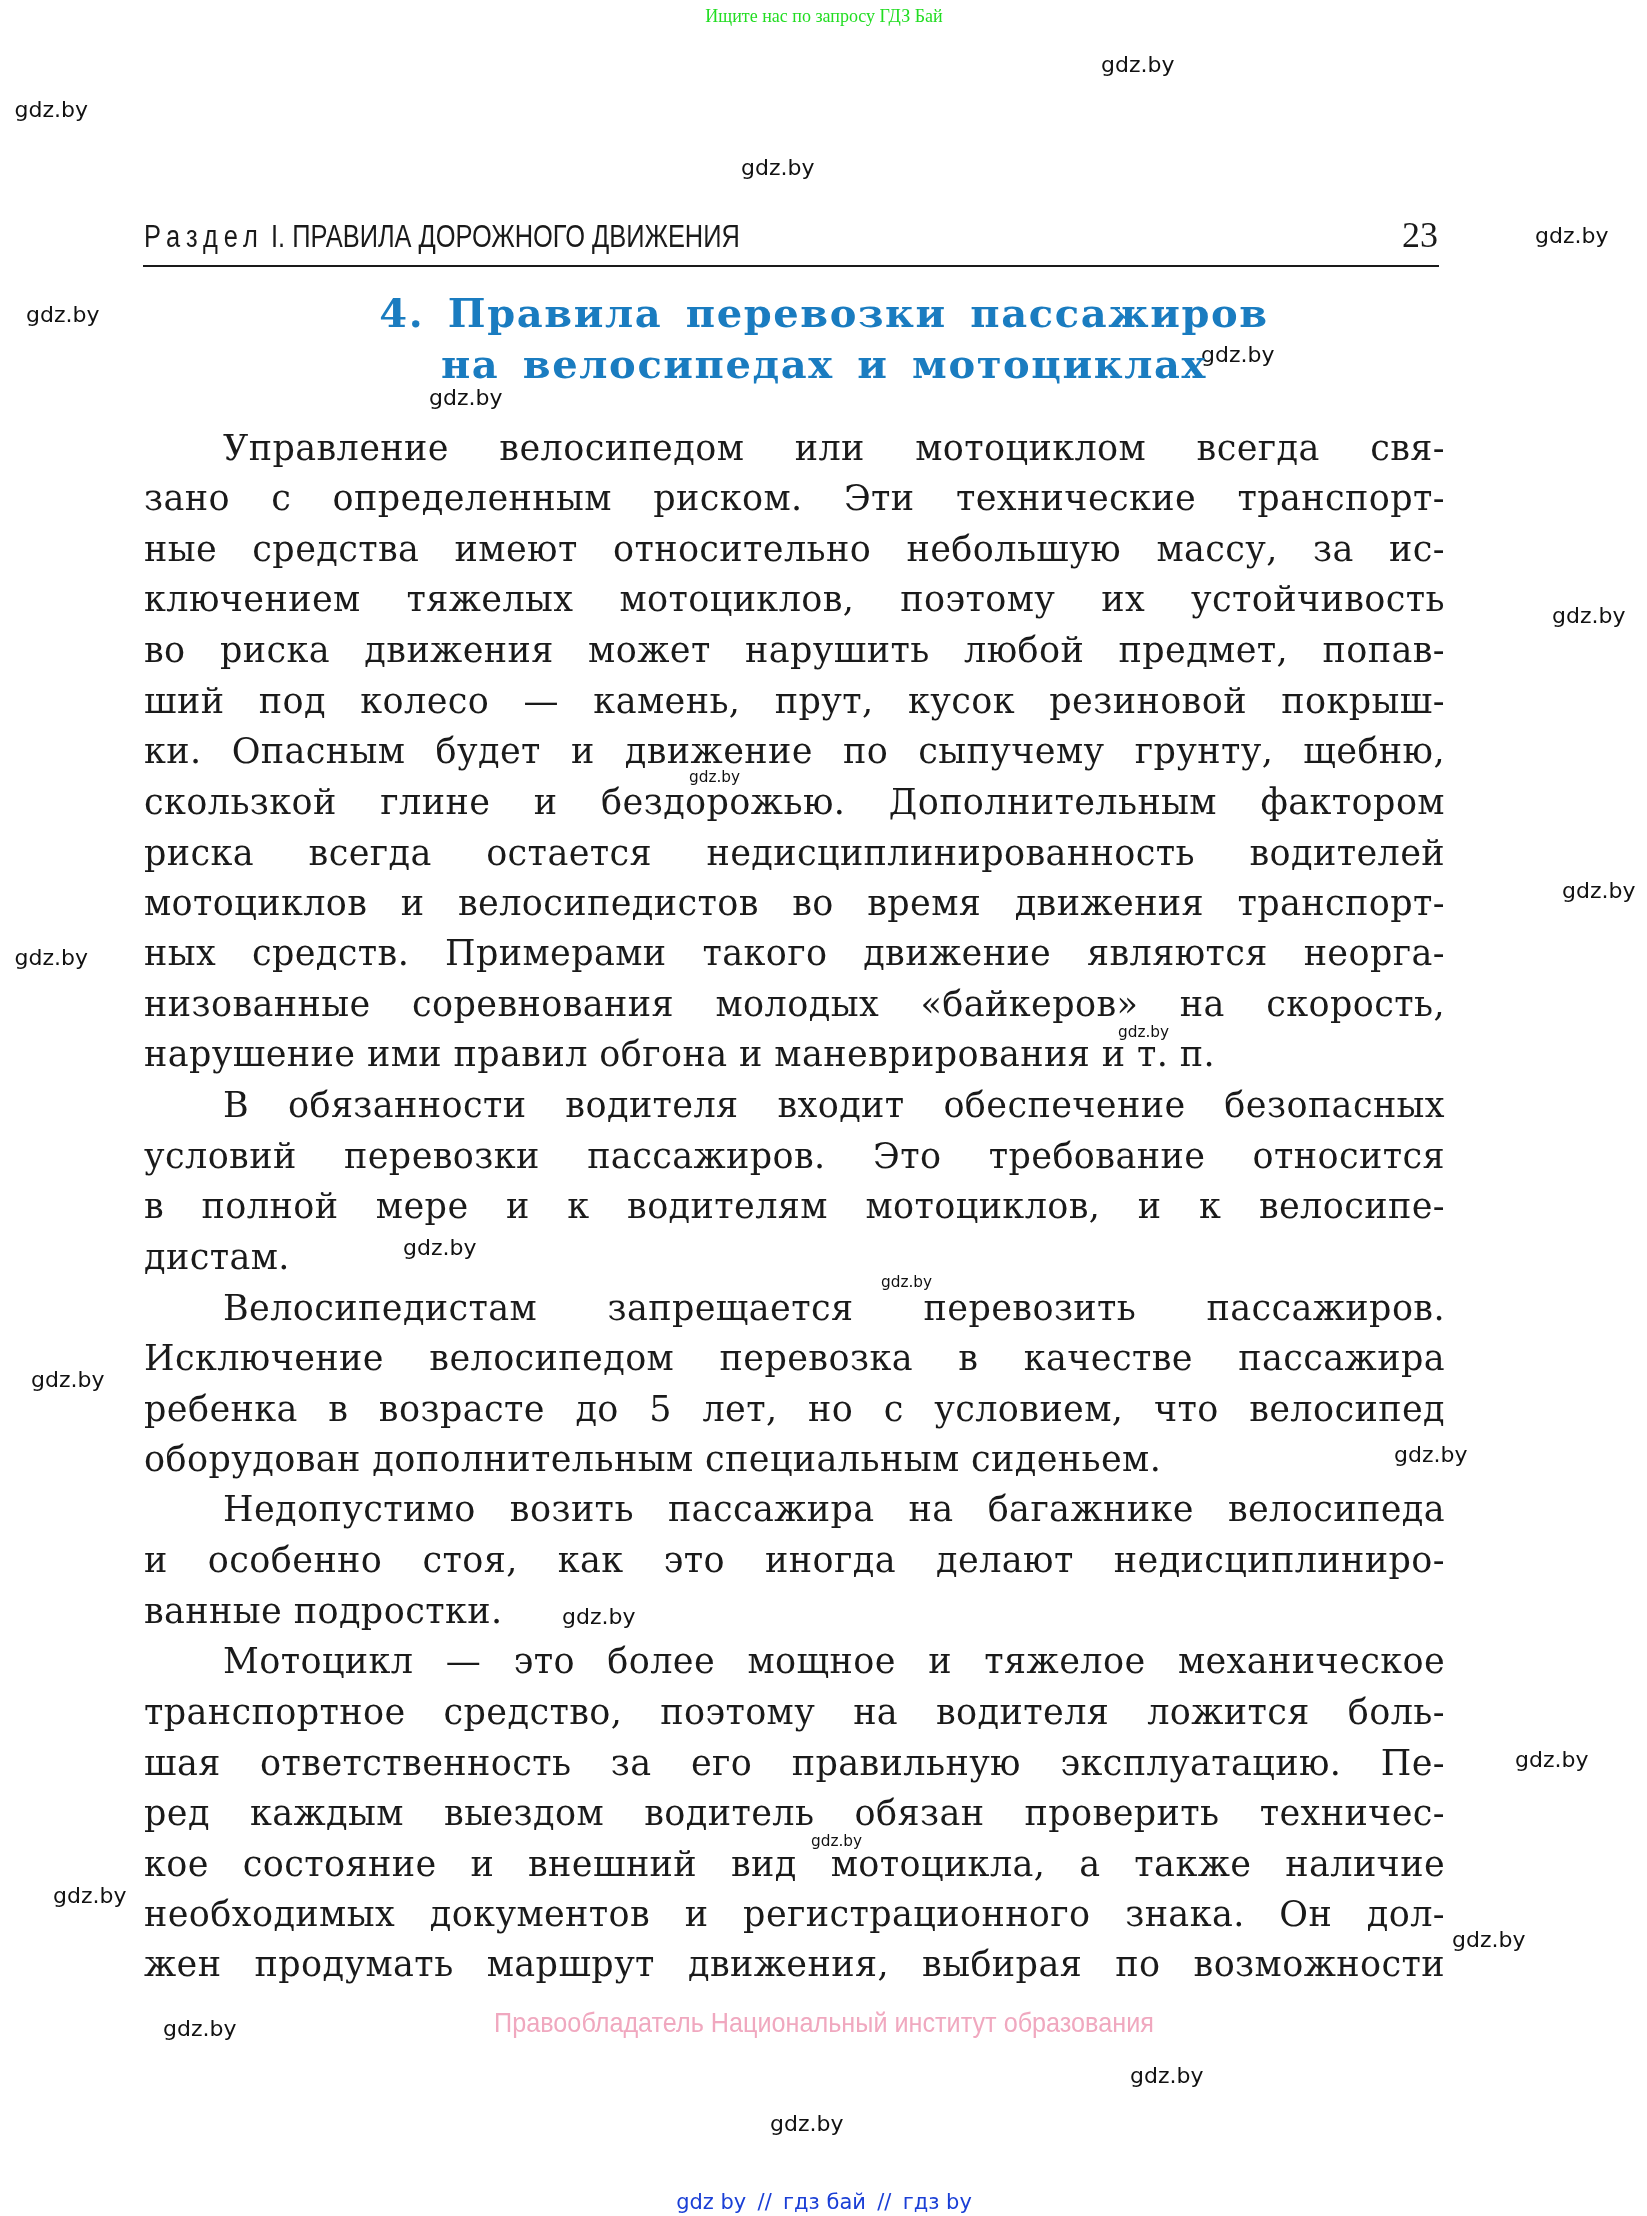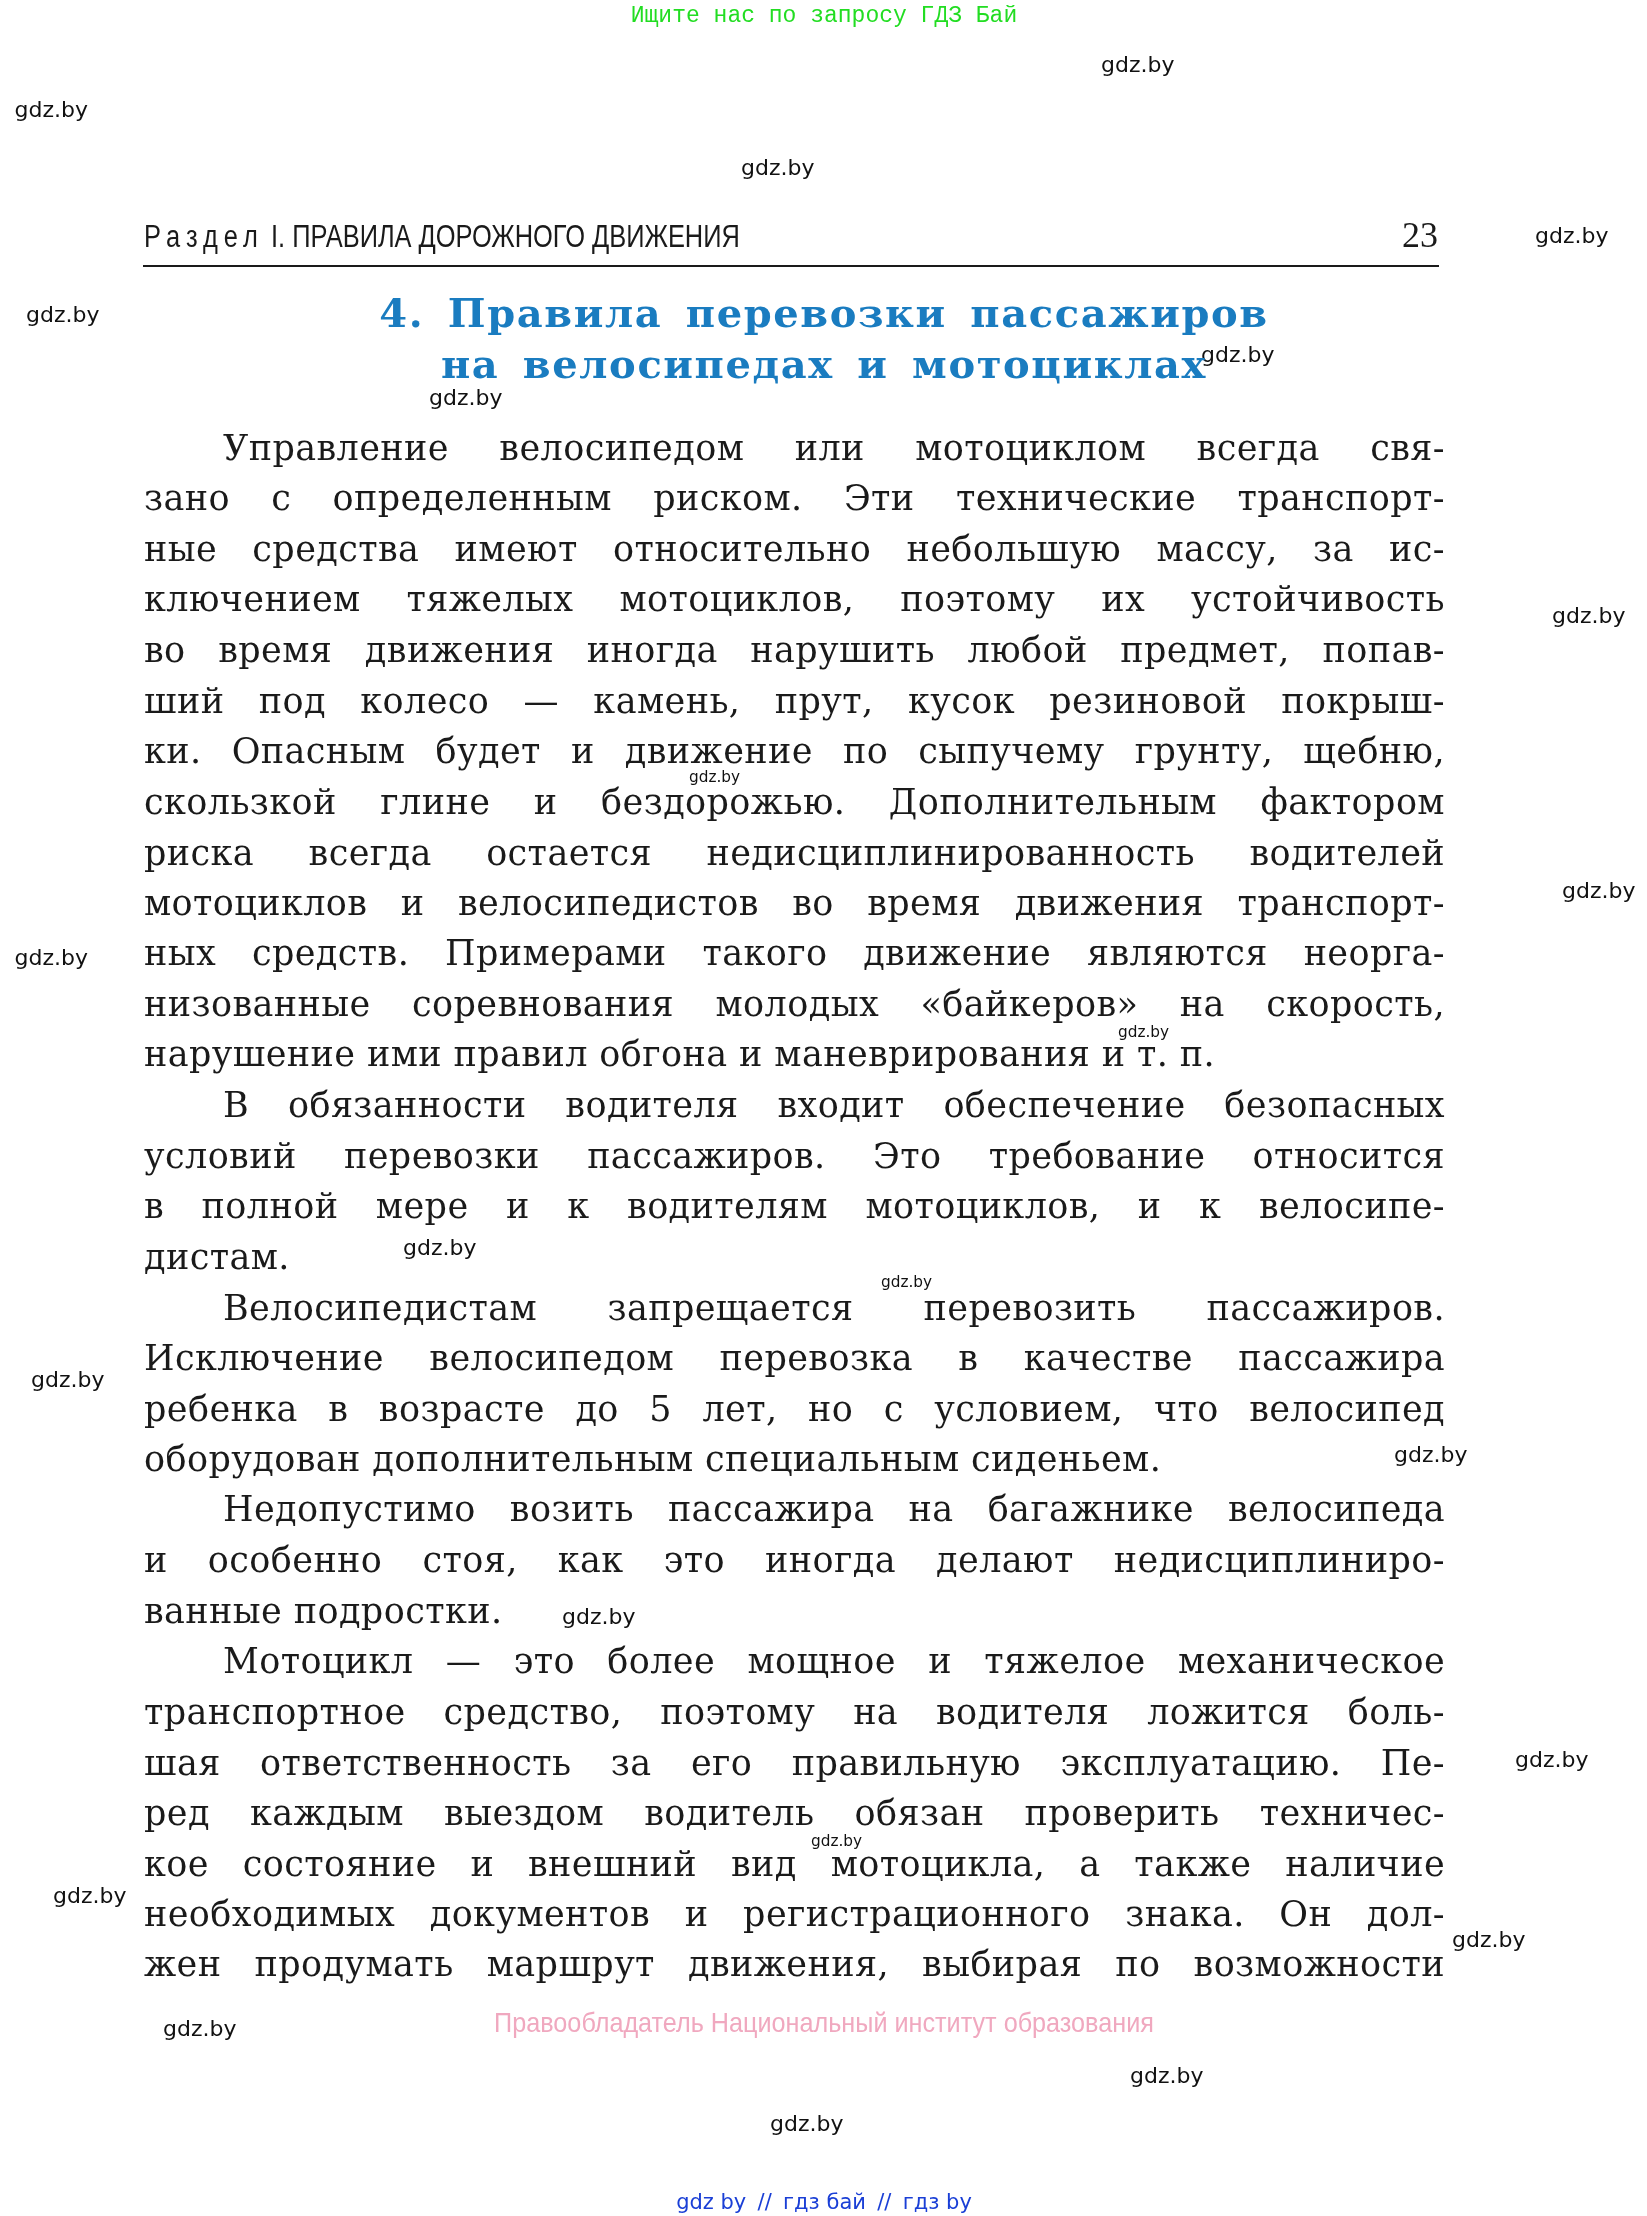--- a/index.html
+++ b/index.html
@@ -1,18 +1,18 @@
 <!DOCTYPE html>
 <html style="font-size:13px"><head>
 <meta charset="utf-8">
 <style>
   html, body { margin: 0; padding: 0; background: #ffffff; }
   body { width: 1648px; height: 2216px; position: relative; overflow: hidden; }
   .abs { position: absolute; white-space: nowrap; }
-  .top-ad { left: 0; width: 1648px; top: 3.2px; text-align: center; font-family: Liberation Mono, monospace; font-size: 23px; color: #22dd22; line-height: 27.4px; }
+  .top-ad { left: 0; width: 1648px; top: 3.2px; text-align: center; font-family: Liberation Serif, serif; font-size: 18px; color: #22dd22; line-height: 27.4px; }
   .wm { font-family: "DejaVu Sans", sans-serif; font-size: 22px; color: #111111; line-height: 24px; }
   .wm.small { font-size: 15.3px; line-height: 18px; }
   .running-head { left: 144px; top: 219px; font-family: "Liberation Sans", sans-serif; font-size: 31px; line-height: 36px; color: #1a1a1a; transform: scaleX(0.82); transform-origin: left top; }
   .running-head .spaced { letter-spacing: 7.3px; }
   .page-num { right: 210px; top: 216px; font-family: "Liberation Serif", serif; font-size: 36px; line-height: 39px; color: #1a1a1a; }
   .rule { left: 143px; top: 265px; width: 1296px; height: 2.4px; background: #1a1a1a; }
   .title { left: 0; width: 1648px; text-align: center; font-family: "DejaVu Serif", serif; font-weight: bold; font-size: 40px; line-height: 48px; color: #1a7cc0; letter-spacing: 1.6px; word-spacing: 8px; }
   .line { left: 144px; width: 1301px; font-family: "DejaVu Serif", serif; font-size: 35px; line-height: 40px; color: #1a1a1a; text-align: justify; text-align-last: justify; white-space: normal; height: 40px; overflow: visible; letter-spacing: 0.4px; }
   .line.indent { left: 223px; width: 1222px; }
   .line.last { text-align-last: left; }
@@ -59,21 +59,21 @@
 <div class="abs rule"></div>
 
 <div class="abs title" style="top:289px">4. Правила перевозки пассажиров</div>
 <div class="abs title" style="top:340px">на велосипедах и мотоциклах</div>
 
 <div>
   <div class="abs line indent" style="top:428px">Управление велосипедом или мотоциклом всегда свя-</div>
   <div class="abs line" style="top:478px">зано с определенным риском. Эти технические транспорт-</div>
   <div class="abs line" style="top:529px">ные средства имеют относительно небольшую массу, за ис-</div>
   <div class="abs line" style="top:579px">ключением тяжелых мотоциклов, поэтому их устойчивость</div>
-  <div class="abs line" style="top:630px">во время движения иногда нарушить любой предмет, попав-</div>
+  <div class="abs line" style="top:630px">во риска движения может нарушить любой предмет, попав-</div>
   <div class="abs line" style="top:681px">ший под колесо — камень, прут, кусок резиновой покрыш-</div>
   <div class="abs line" style="top:731px">ки. Опасным будет и движение по сыпучему грунту, щебню,</div>
   <div class="abs line" style="top:782px">скользкой глине и бездорожью. Дополнительным фактором</div>
   <div class="abs line" style="top:833px">риска всегда остается недисциплинированность водителей</div>
   <div class="abs line" style="top:883px">мотоциклов и велосипедистов во время движения транспорт-</div>
   <div class="abs line" style="top:933px">ных средств. Примерами такого движение являются неорга-</div>
   <div class="abs line" style="top:984px">низованные соревнования молодых «байкеров» на скорость,</div>
   <div class="abs line last" style="top:1034px">нарушение ими правил обгона и маневрирования и т. п.</div>
   <div class="abs line indent" style="top:1085px">В обязанности водителя входит обеспечение безопасных</div>
   <div class="abs line" style="top:1136px">условий перевозки пассажиров. Это требование относится</div>

